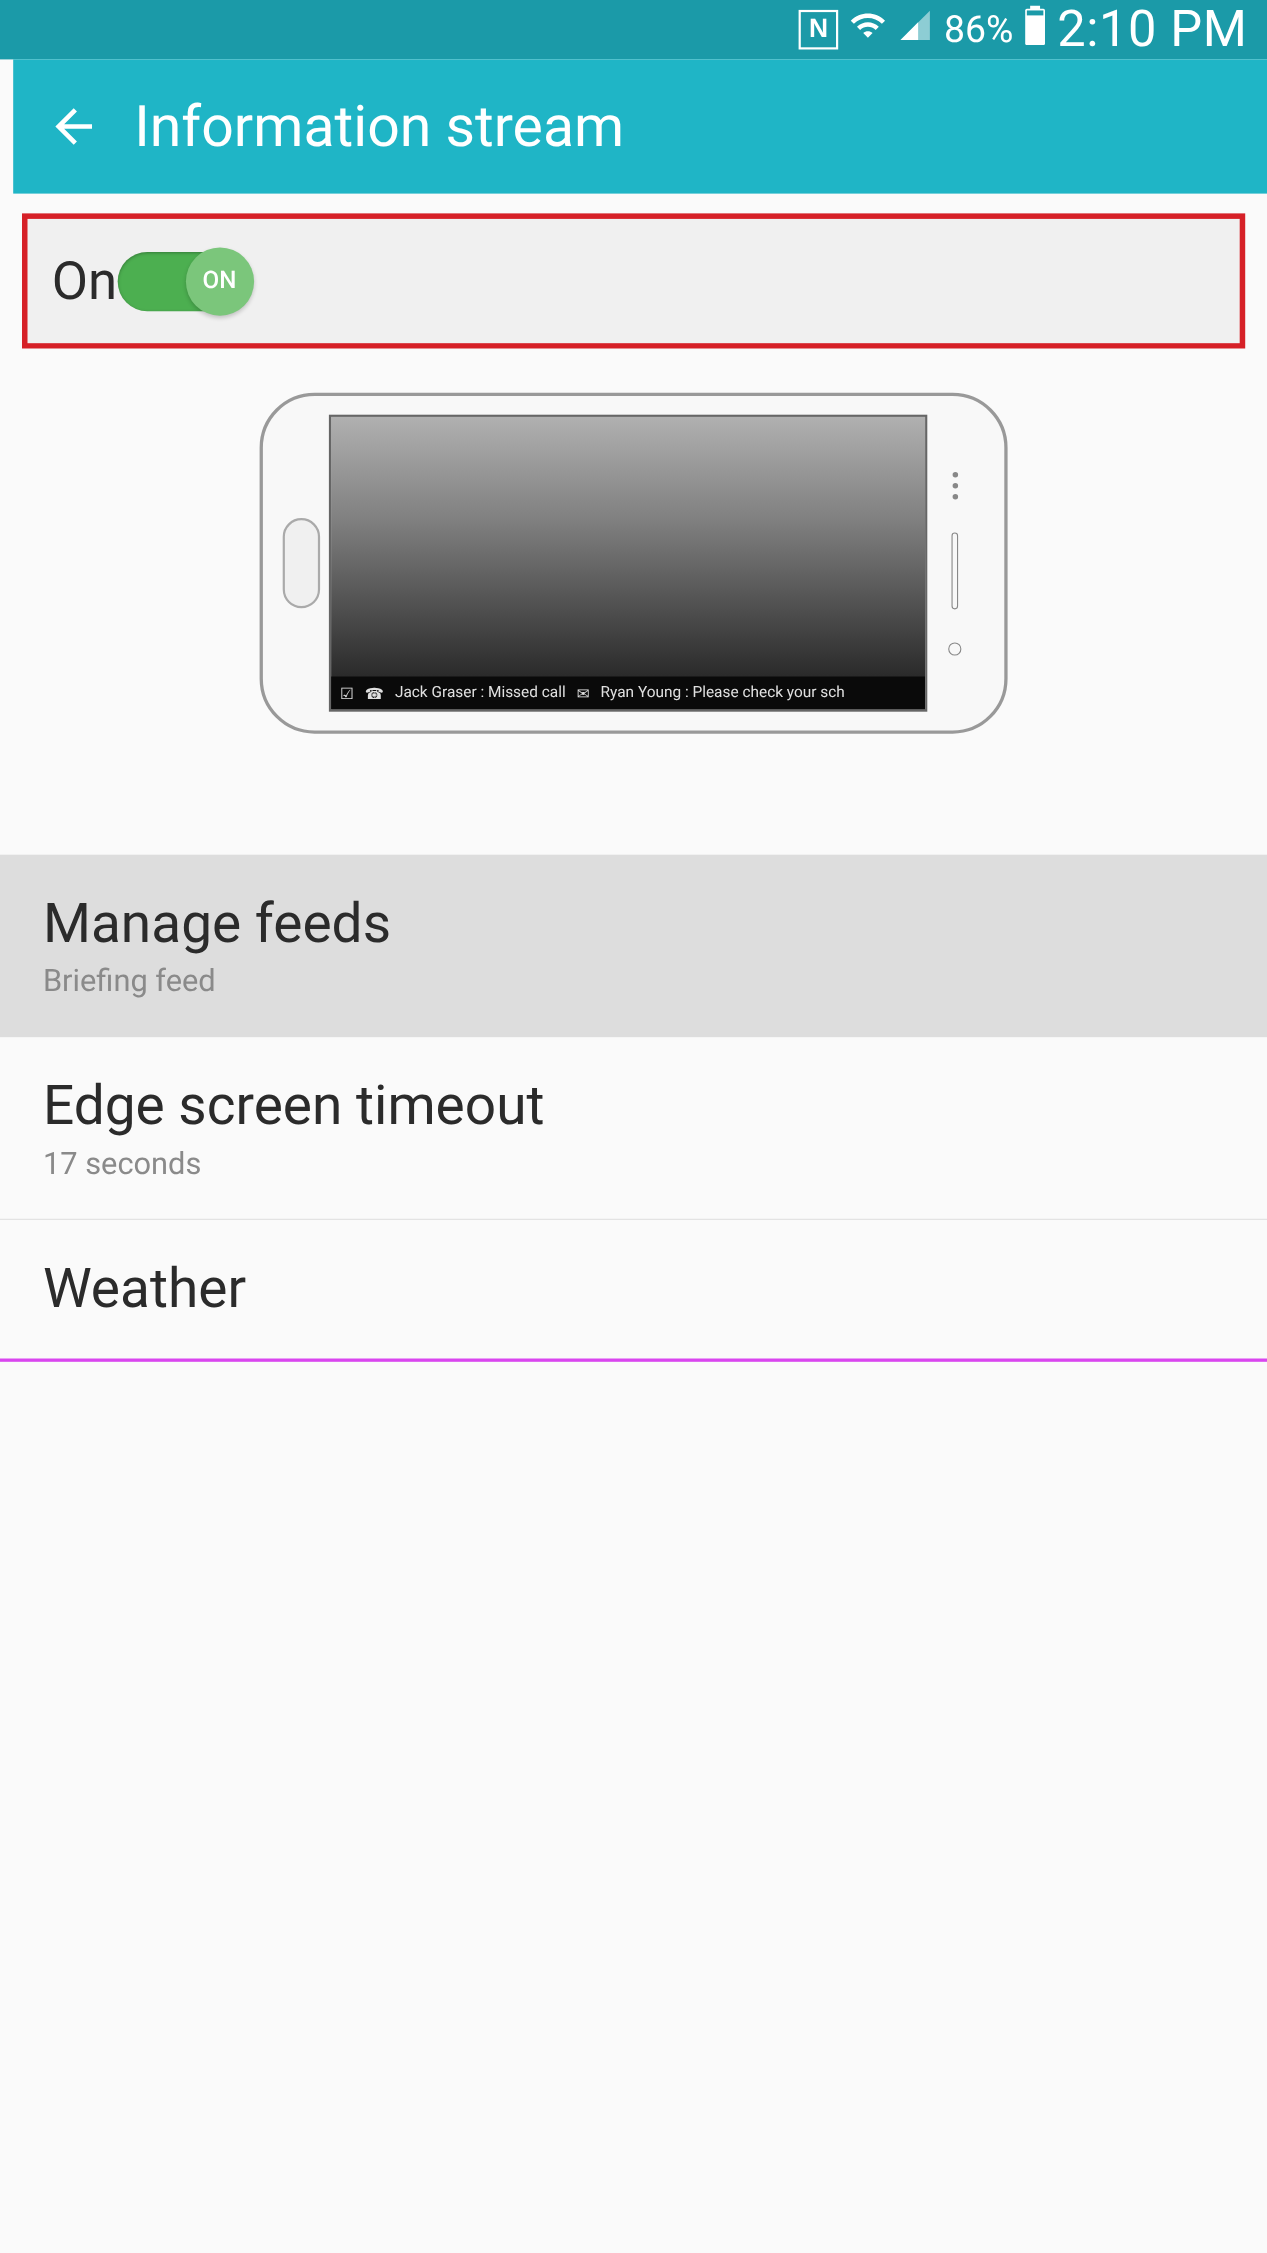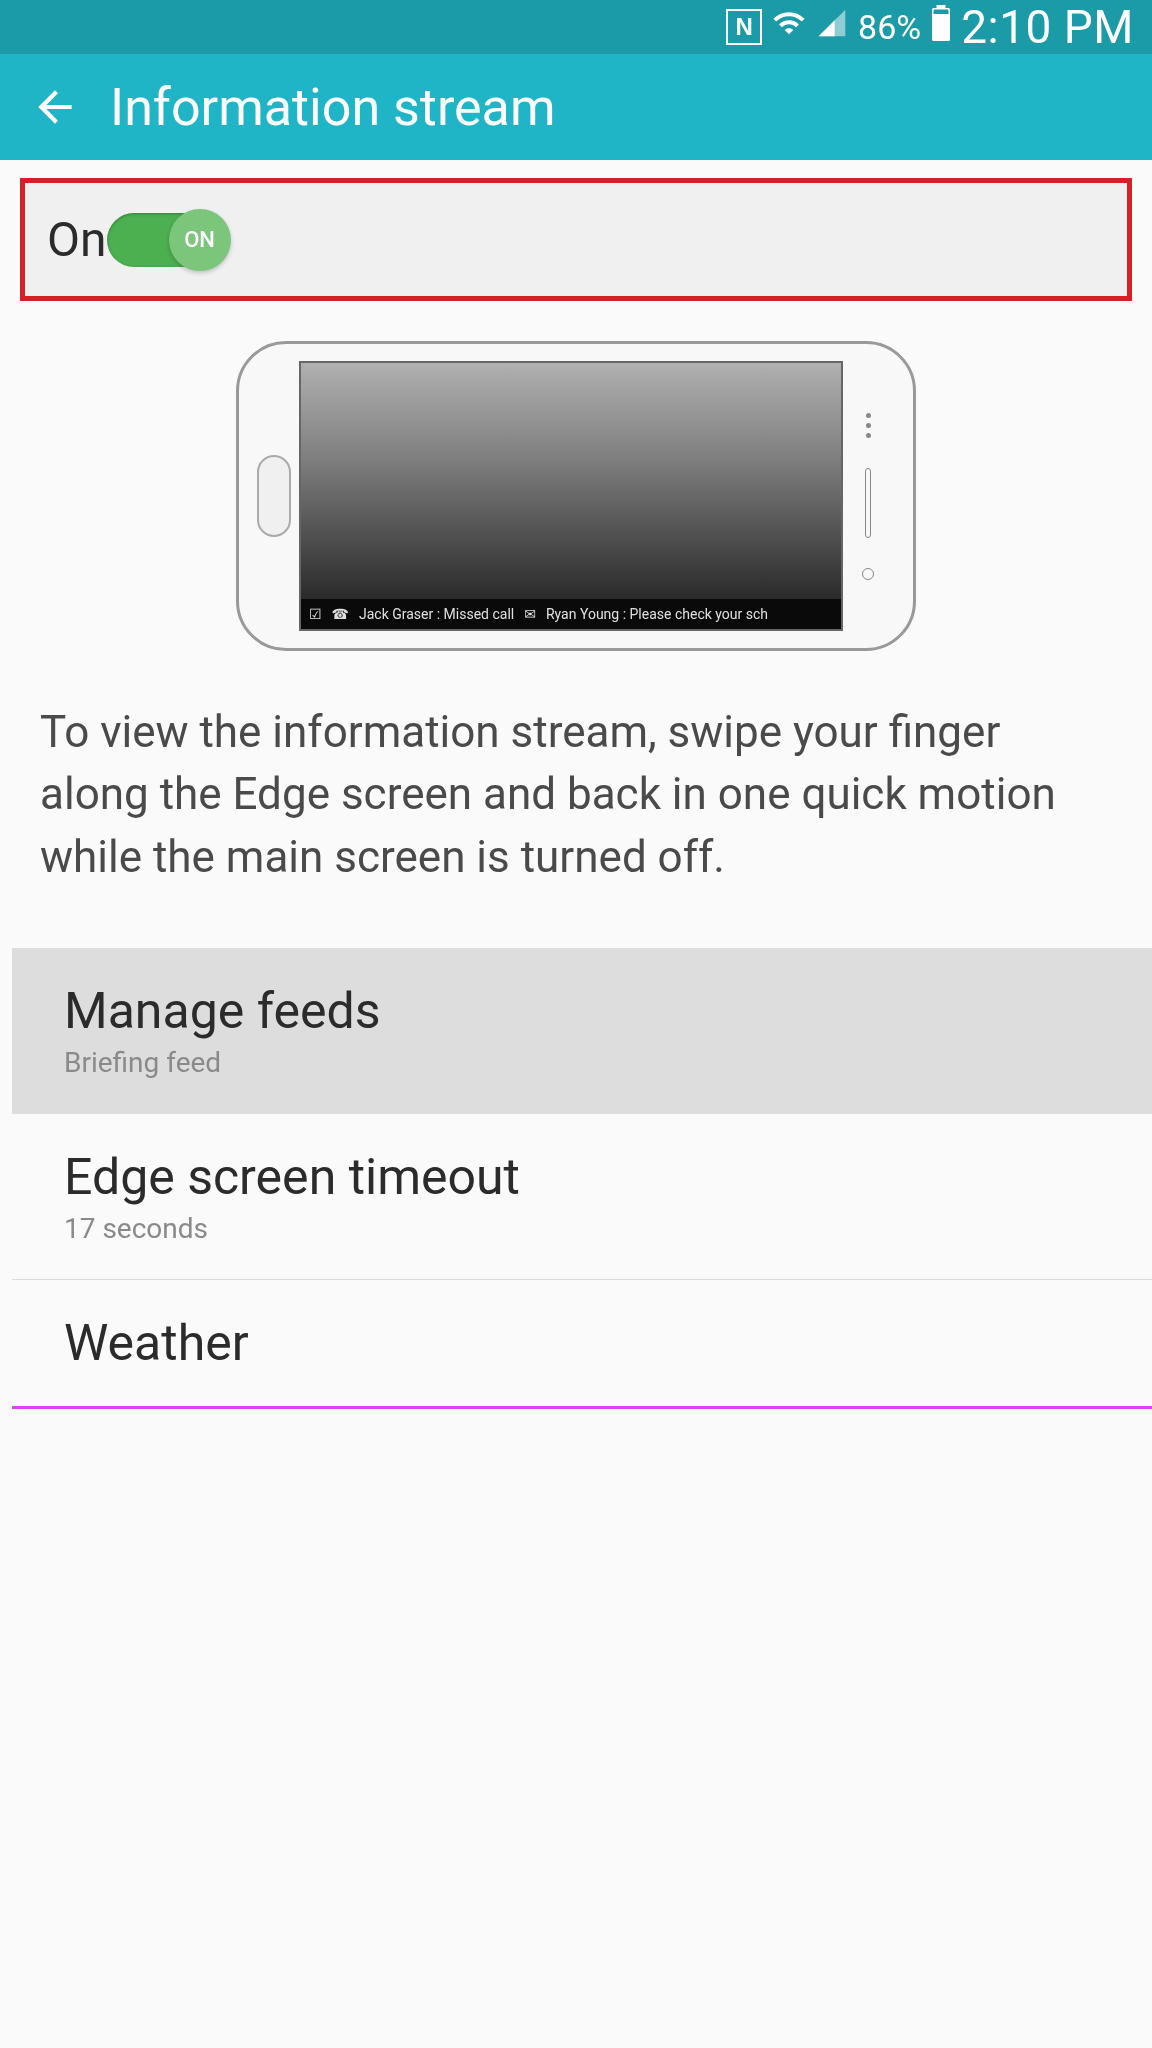--- a/index.html
+++ b/index.html
@@ -32,26 +32,27 @@
     }
     .status-time {
       font-size: 46px;
       font-weight: 400;
       letter-spacing: 0.5px;
     }
     .battery-pct {
       font-size: 34px;
     }
     .app-bar {
-      height: 106px;
+      height: 122px;
       background: #1fb5c6;
       display: flex;
       align-items: center;
       padding: 0 30px;
       gap: 30px;
+      margin-left: 12px;
     }
     .back-arrow {
       color: #ffffff;
       display: flex;
       align-items: center;
     }
     .app-title {
       color: #ffffff;
       font-size: 52px;
       font-weight: 400;
@@ -175,24 +176,23 @@
     }
     .description-text {
       font-size: 44px;
       color: #4a4a4a;
       line-height: 1.42;
     }
     .settings-list {
       margin-top: 30px;
     }
     .setting-item {
-      padding: 34px 52px;
+      padding: 34px 39px;
       border-bottom: 1px solid #ddd;
       background: #fafafa;
-      margin-left: 12px;
     }
     .setting-item.highlighted {
       background: #ddd;
     }
     .setting-item:last-child {
        border-bottom: 3px solid #d946ef;
     }
     .setting-title {
       font-size: 50px;
       color: #2b2b2b;
@@ -279,21 +279,20 @@
     <div class="phone-right">
       <div class="phone-dots">
           <span></span>
           <span></span>
           <span></span>
         </div>
       <div class="phone-speaker"></div>
       <div class="phone-camera"></div>
     </div>
   </div>
-  <p class="description-text">To view the information stream, swipe your finger along the Edge screen and back in one quick motion while the main screen is turned off.</p>
 </div>
 
 <div class="settings-list">
   <div class="setting-item highlighted">
     <div class="setting-title">Manage feeds</div>
     <div class="setting-subtitle">Briefing feed</div>
   </div>
   <div class="setting-item">
     <div class="setting-title">Edge screen timeout</div>
     <div class="setting-subtitle">17 seconds</div>

